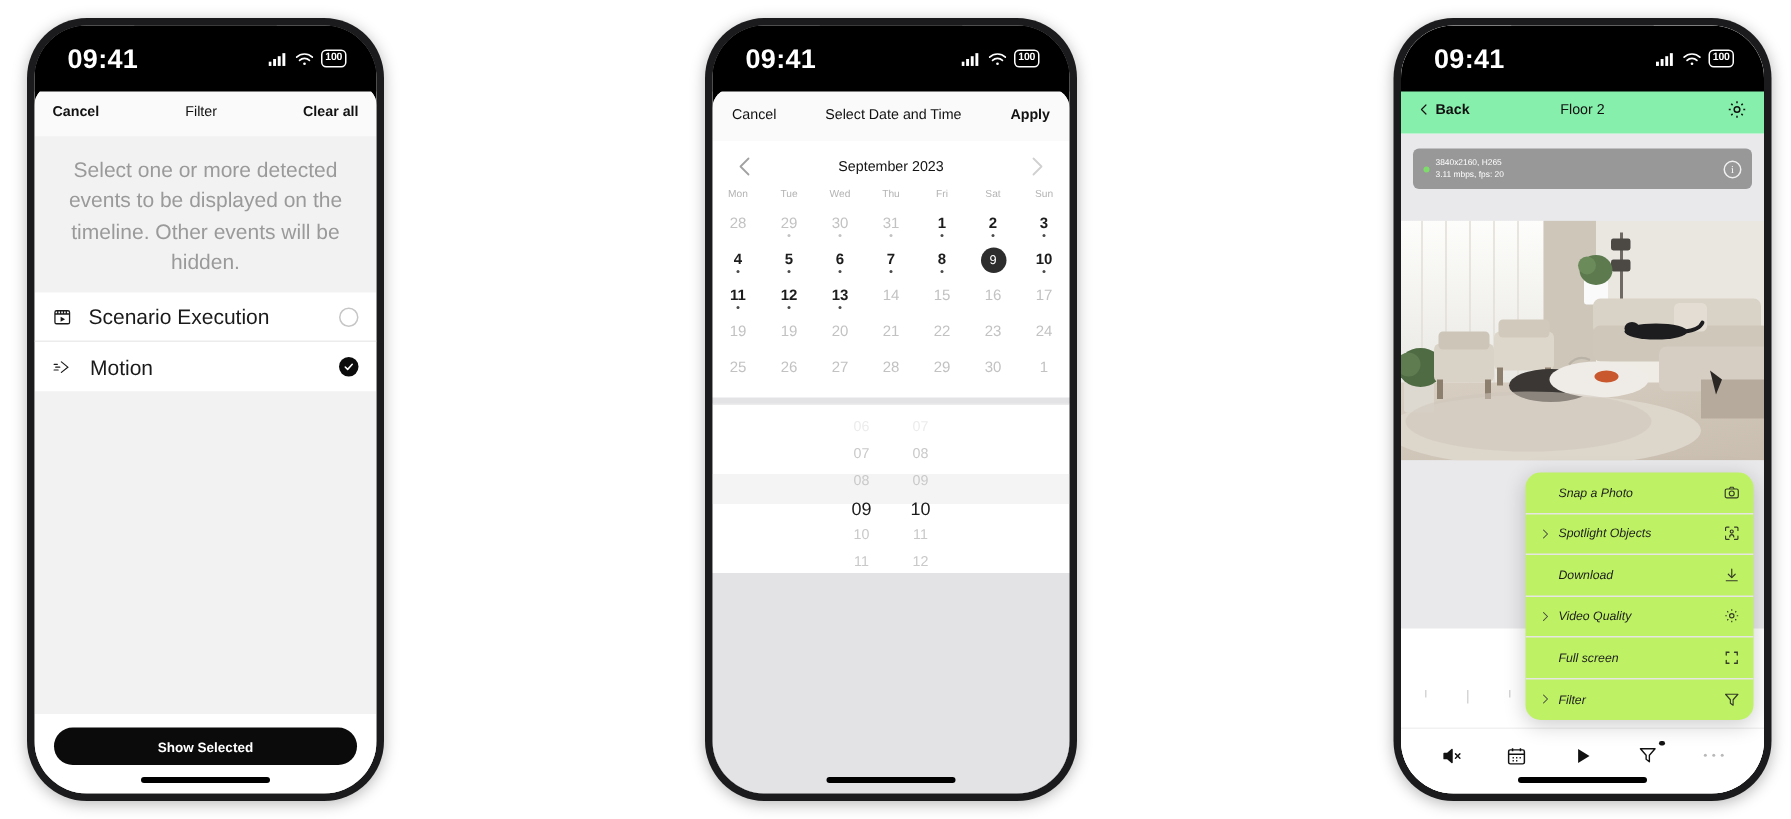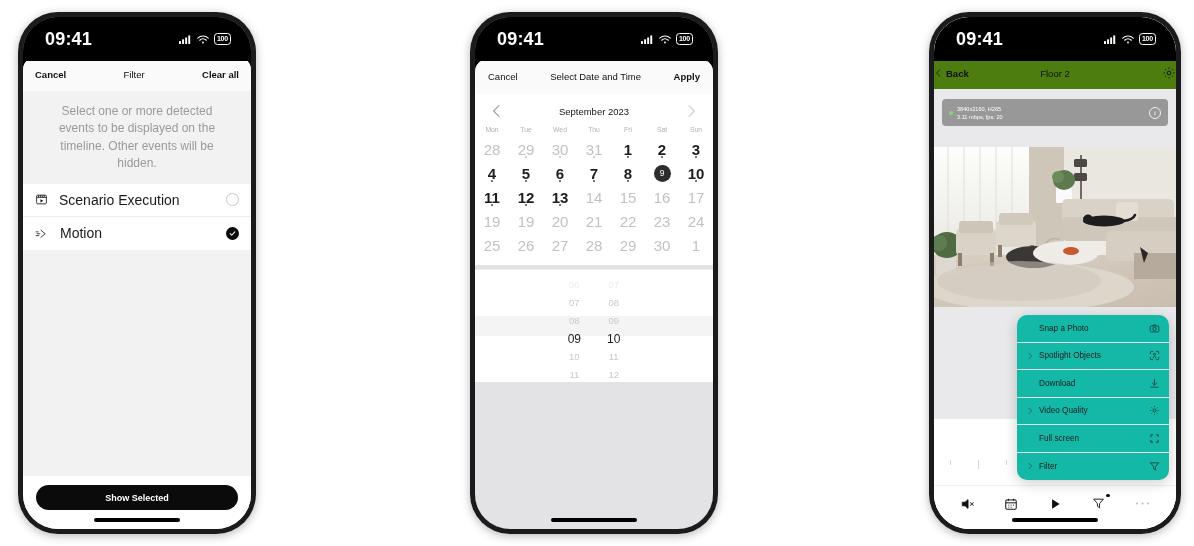--- a/index.html
+++ b/index.html
@@ -72,22 +72,22 @@
     display: flex; flex-direction: column;
   }
   .sheet-nav {
     height: 34px; background: #fafafa;
     display: flex; align-items: center; justify-content: space-between;
     padding: 0 12px; flex: none;
   }
   .sheet-nav span { font-size: 9.5px; color: #111; font-weight: bold; }
   .sheet-nav .title { font-weight: normal; }
   .sheet-desc {
-    padding: 12px 30px 11px;
-    font-size: 12px; line-height: 1.45;
+    padding: 12px 12px 11px;
+    font-size: 14px; line-height: 1.45;
     color: #9a9a9a; text-align: center;
     background: #f2f2f2;
   }
   .opt-list { background: #fff; }
   .opt-row {
     height: 33px; display: flex; align-items: center;
     padding: 0 12px; gap: 11px;
     border-bottom: 1px solid #ececec;
   }
   .opt-row:last-child { border-bottom: none; }
@@ -142,21 +142,21 @@
     display: grid; grid-template-columns: repeat(7, 1fr);
   }
   .dow {
     text-align: center; font-size: 6.8px; color: #b3b3b3;
     padding-bottom: 6px;
   }
   .dcell {
     height: 24px; display: flex; flex-direction: column;
     align-items: center; justify-content: center; position: relative;
   }
-  .dnum { font-size: 15px; color: #c2c2c2; line-height: 11px; }
+  .dnum { font-size: 10px; color: #c2c2c2; line-height: 11px; }
   .dnum.cur { color: #1d1d1d; font-weight: bold; }
   .dnum.sel {
     width: 17px; height: 17px; border-radius: 50%;
     background: #2d2d2d; color: #fff; font-weight: normal;
     display: flex; align-items: center; justify-content: center;
     font-size: 8.5px;
   }
   .ddot {
     width: 2.2px; height: 2.2px; border-radius: 50%;
     background: #4a4a4a; margin-top: 1.5px;
@@ -185,23 +185,23 @@
     height: 18px; font-family: "Liberation Sans", sans-serif;
   }
   .titem.faint { color: #ececec; }
   .titem.active { color: #1b1b1b; font-size: 12px; line-height: 18px; }
 
   
   #phone3 { left: 929px; top: 12px; width: 252px; height: 522px; }
   .p3-screen { position: absolute; inset: 0; background: #fff; }
   .p3-nav {
     position: absolute; top: 40px; left: 0; right: 0; height: 32px;
-    background: #4d7c0f;
+    background: #86efac;
     display: flex; align-items: center; justify-content: space-between;
-    padding: 0 0; z-index: 20;
+    padding: 0 11px; z-index: 20;
   }
   .p3-back { display: flex; align-items: center; gap: 3px; }
   .p3-back span { font-size: 9.5px; font-weight: bold; color: #111; }
   .p3-title { font-size: 9.5px; color: #111; position: absolute;
     left: 50%; transform: translateX(-50%); }
   .video-area {
     position: absolute; top: 72px; left: 0; right: 0; height: 330px;
     background: #e9e9ec; overflow: hidden;
   }
   .vid-info {
@@ -236,23 +236,23 @@
     justify-content: space-around; padding: 0 12px 8px; z-index: 9;
     border-top: 1px solid #f1f1f1;
   }
   .tb-btn { position: relative; display: flex; align-items: center;
     justify-content: center; width: 26px; height: 22px; }
   .tb-dot { position: absolute; top: 1px; right: 2px;
     width: 3.2px; height: 3.2px; border-radius: 50%; background: #141414; }
 
   .ctxmenu {
     position: absolute; right: 7px; top: 298px; width: 152px;
-    background: #14b8a6; border-radius: 10px;
+    background: #bef264; border-radius: 10px;
     box-shadow: 0 3px 14px rgba(0,0,0,.2);
-    overflow: hidden; z-index: 30;
+    overflow: hidden; z-index: 30; font-style: italic;
   }
   .ctx-item {
     height: 27.5px; display: flex; align-items: center;
     padding: 0 9px; gap: 5px;
     border-bottom: 1px solid #e6e5e3;
     font-size: 8.2px; color: #1c1c1c;
   }
   .ctx-item:last-child { border-bottom: none; }
   .ctx-arrow { width: 8px; flex: none; display: flex; align-items: center; }
   .ctx-lbl { flex: 1; }

